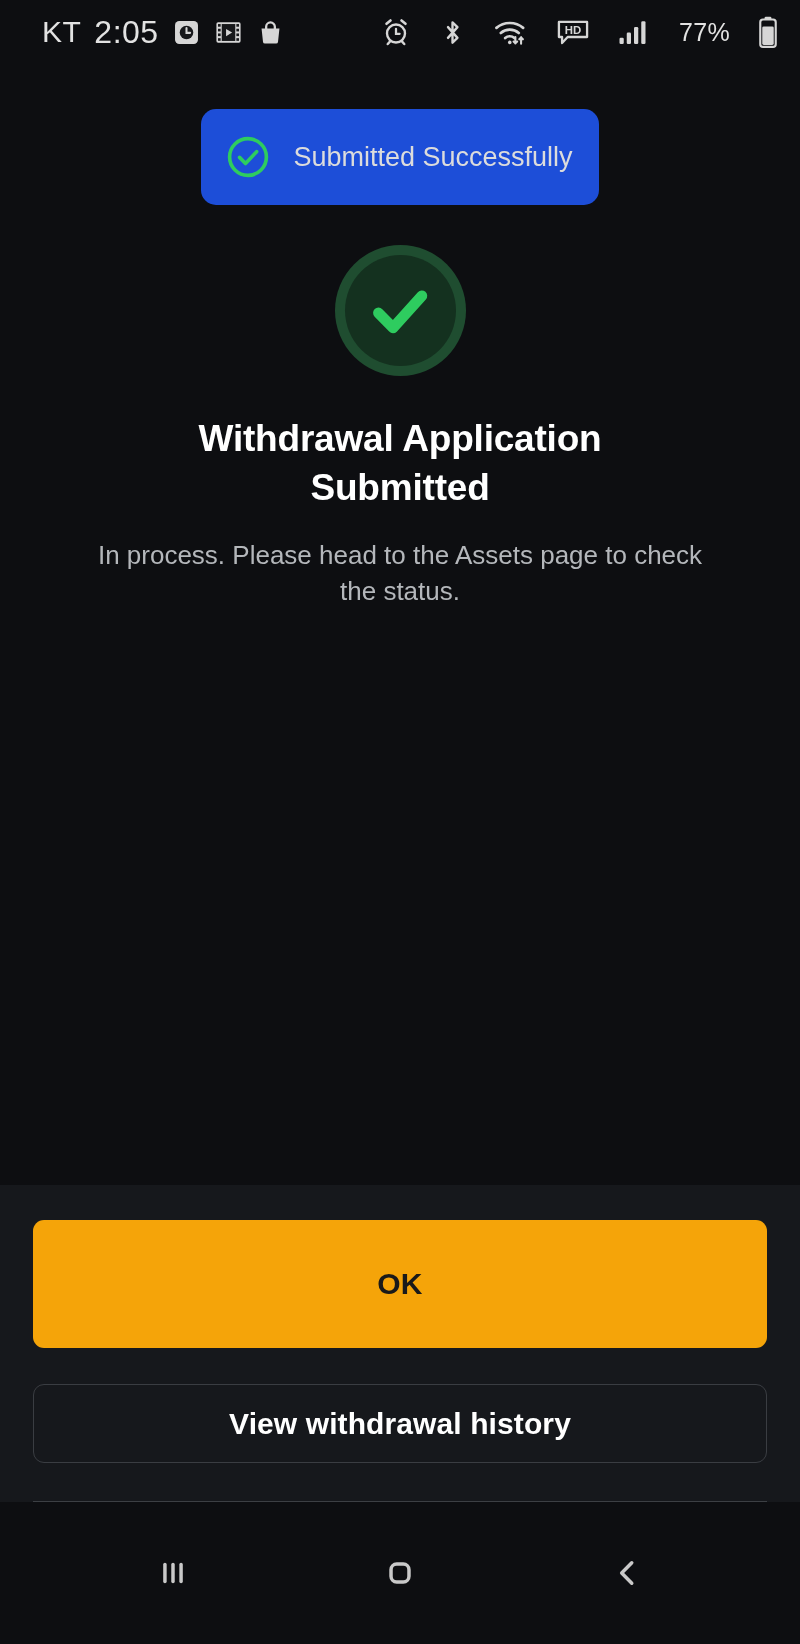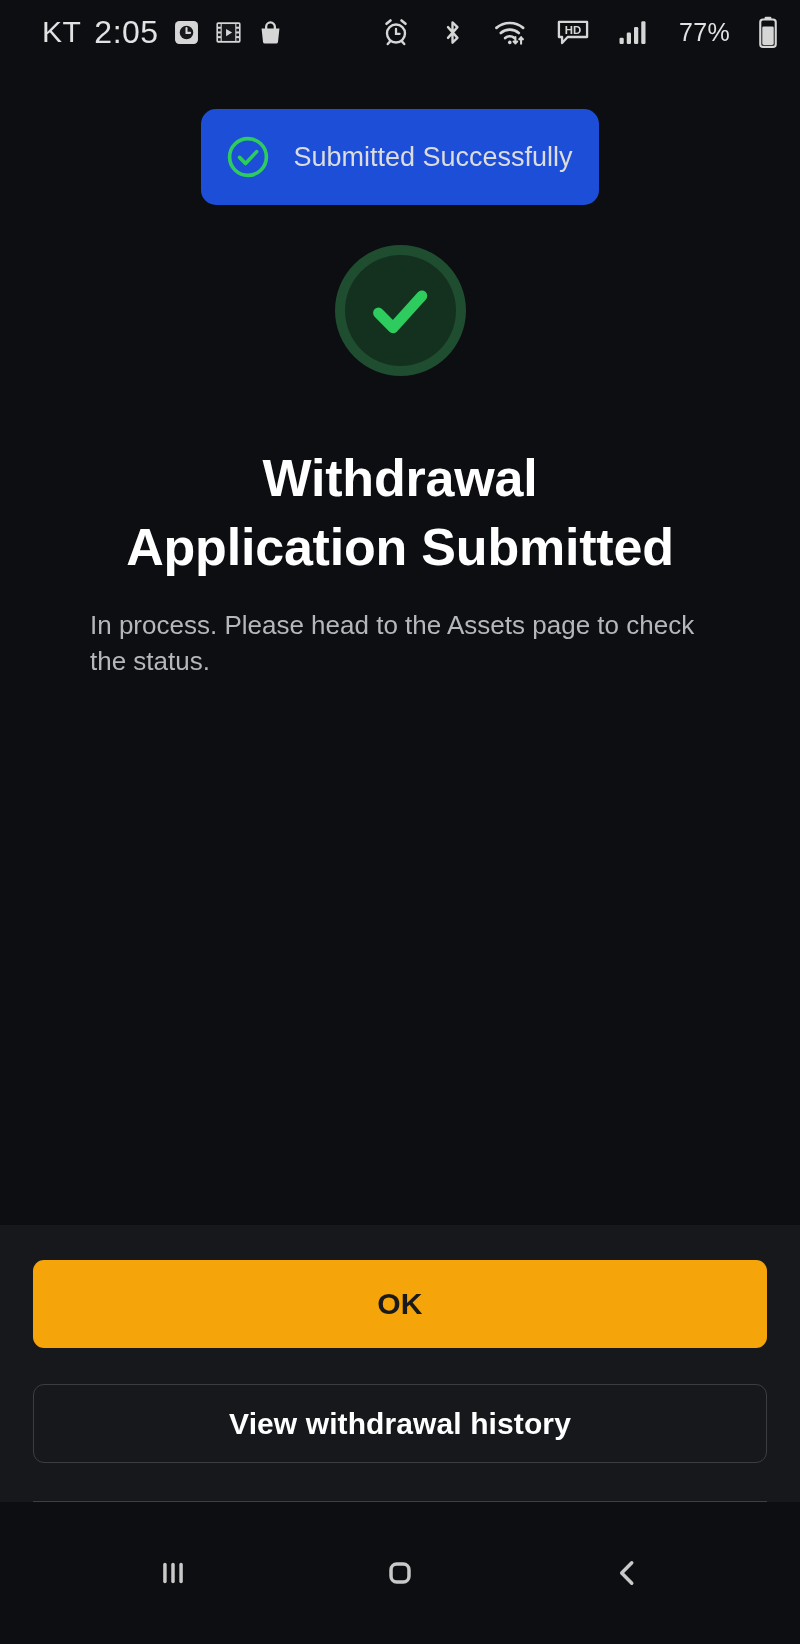--- a/index.html
+++ b/index.html
@@ -41,42 +41,42 @@
     width:131px; height:131px; border-radius:50%;
     background:#1f4d30;
     display:flex; align-items:center; justify-content:center;
   }
   .succ-inner {
     width:111px; height:111px; border-radius:50%;
     background:#14311f;
     display:flex; align-items:center; justify-content:center;
   }
   .title {
-    margin-top:68px;
-    font-size:52px; font-weight:bold; color:#ffffff;
+    margin-top:38px;
+    font-size:37px; font-weight:bold; color:#ffffff;
     line-height:1.33; text-align:center; width:560px;
     letter-spacing:-.2px;
   }
   .subtitle {
     margin-top:26px;
     font-size:26px; color:#b4b7bb;
-    line-height:1.38; text-align:left; width:620px;
+    line-height:1.38; text-align:center; width:620px;
   }
 
   .spacer { flex:1 1 auto; }
 
   
   .actions {
     background:#16181c;
     padding:35px 33px 0 33px;
     flex:0 0 auto;
   }
   .btn-primary {
     display:flex; align-items:center; justify-content:center;
-    height:88px; width:100%;
+    height:128px; width:100%;
     background:#f5a409; border:none; border-radius:11px;
     font-size:30px; font-weight:bold; color:#1a1a1a;
     font-family:"Liberation Sans", sans-serif;
     letter-spacing:.3px; cursor:pointer;
   }
   .btn-secondary {
     display:flex; align-items:center; justify-content:center;
     height:79px; width:100%; margin-top:36px;
     background:transparent; border:1px solid #3a3d42; border-radius:11px;
     font-size:30px; font-weight:bold; color:#ffffff;

